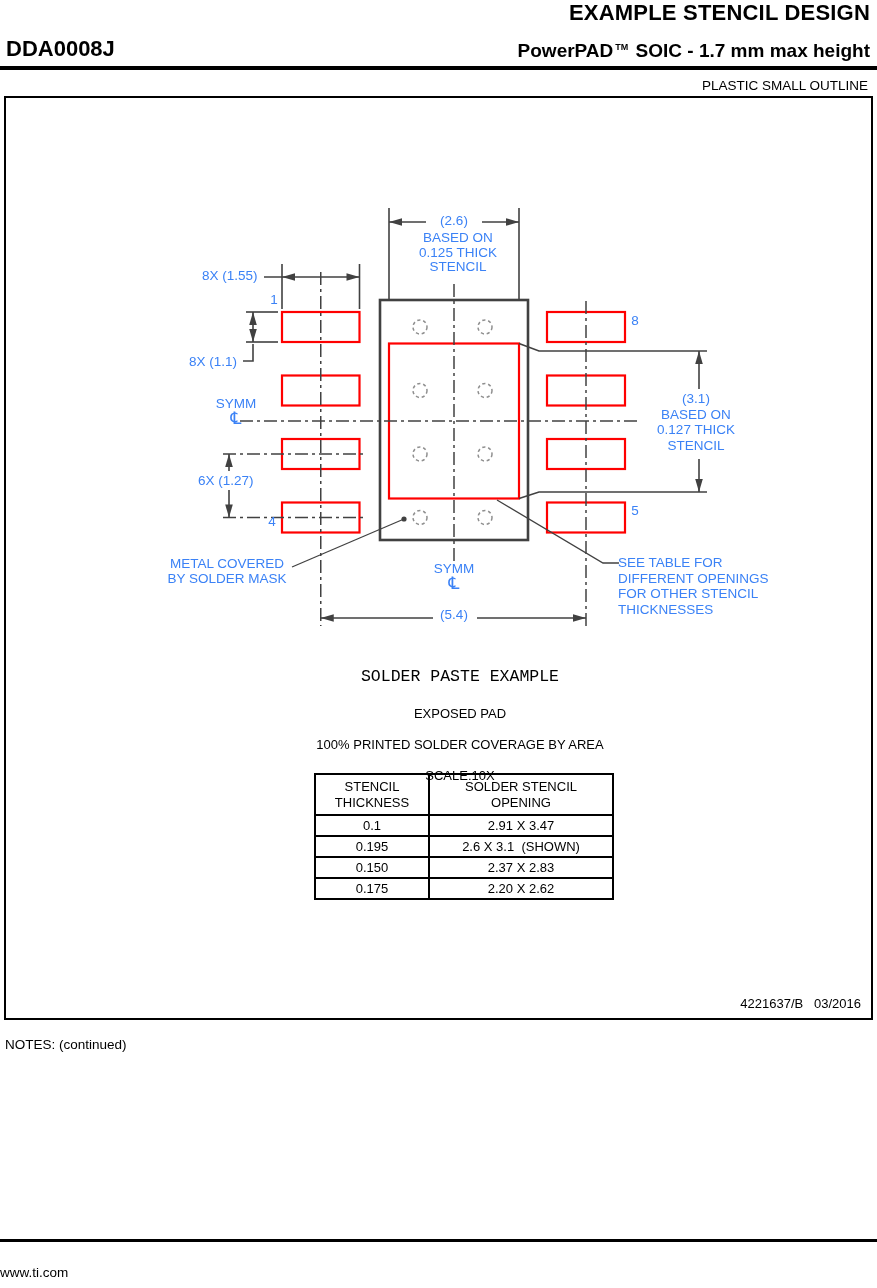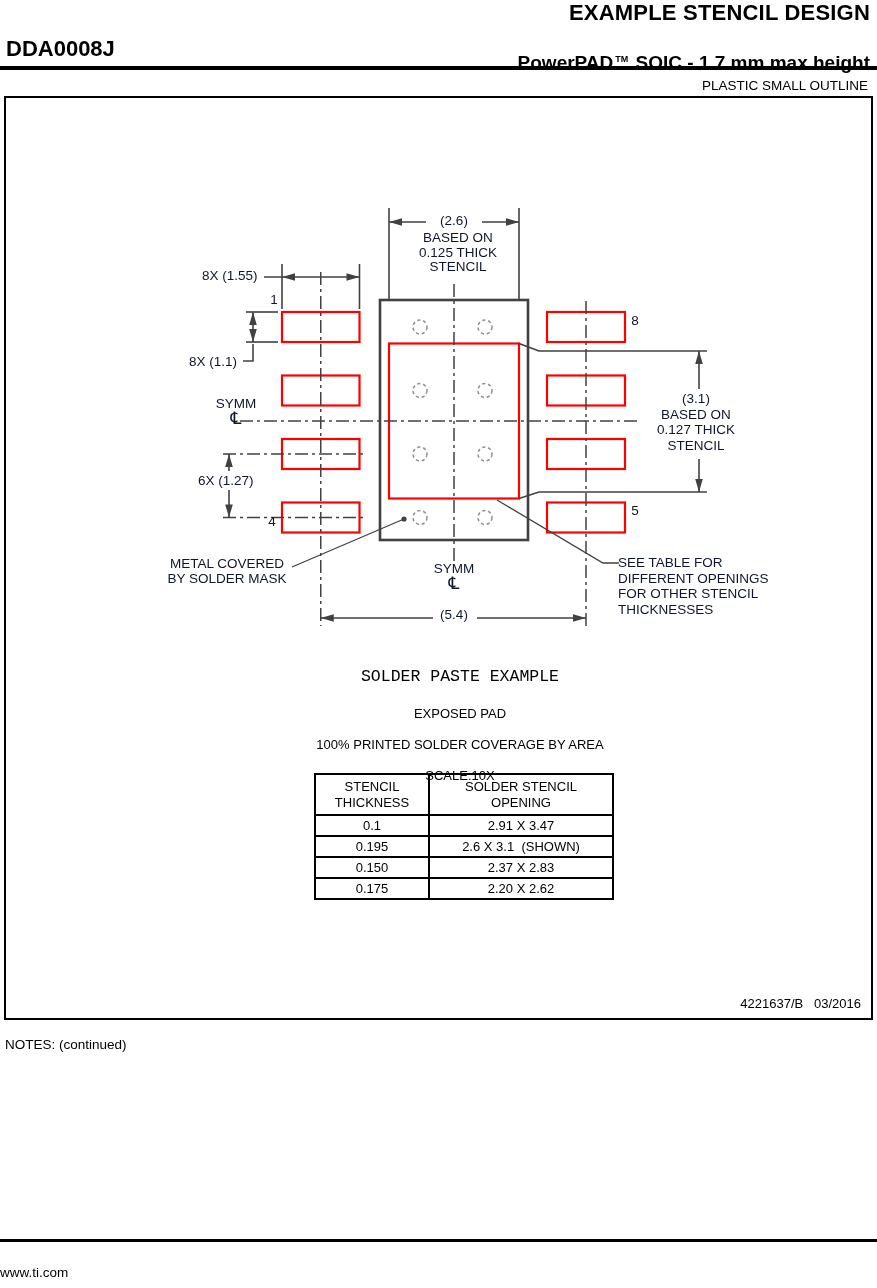--- a/index.html
+++ b/index.html
@@ -1,38 +1,38 @@
 <!DOCTYPE html>
 <html style="--accent-red: #ff0000; --line-dark: #414141; --via-gray: #8f8f8f;"><head>
 <meta charset="utf-8">
 <style>
   html,body{margin:0;padding:0;background:#fff;}
   .page{position:relative;width:877px;height:1288px;background:#fff;overflow:hidden;
         font-family:"Liberation Sans","DejaVu Sans",sans-serif;color:#000;}
   
   .doc-title{position:absolute;top:0px;right:7px;font-size:22px;font-weight:bold;letter-spacing:.2px;}
   .part-number{position:absolute;top:36px;left:6px;font-size:22px;font-weight:bold;}
-  .pkg-line{position:absolute;top:52px;right:7px;font-size:19px;font-weight:bold;}
+  .pkg-line{position:absolute;top:40px;right:7px;font-size:19px;font-weight:bold;}
   .pkg-line sup{font-size:9px;font-weight:bold;vertical-align:super;padding:0 2px;}
   .header-rule{position:absolute;top:66px;left:0;width:877px;height:4px;background:#000;}
   .outline-type{position:absolute;top:78px;right:9px;font-size:13.5px;}
   
   .drawing-box{position:absolute;left:4px;top:96px;width:869px;height:924px;
                border:2px solid #000;box-sizing:border-box;}
   .drawing-box svg{position:absolute;left:0;top:0;}
   .dk{stroke:var(--line-dark,#414141);}
   .thin{stroke-width:1.6;fill:none;}
   .body{stroke-width:2.6;fill:#fff;}
   .cl{stroke-width:1.5;fill:none;stroke-dasharray:13 4 3 4;}
   .red-shape{stroke:var(--accent-red,#ff0000);fill:none;stroke-width:2.2;}
   .via{stroke:var(--via-gray,#8f8f8f);fill:none;stroke-width:1.5;stroke-dasharray:3.2 2.8;}
   .arr{fill:var(--line-dark,#414141);stroke:none;}
   .ldr{stroke-width:1.3;fill:none;}
   .dot{fill:var(--line-dark,#414141);stroke:none;}
-  .lbl{position:absolute;font-size:13.5px;line-height:1.1;color:#0f172a;white-space:pre-line;}
+  .lbl{position:absolute;font-size:13.5px;line-height:1.1;color:#3b82f6;white-space:pre-line;}
   .ctr{transform:translateX(-50%);text-align:center;}
   .clsym{font-size:17px;line-height:1;}
   
   .caption{position:absolute;left:454px;top:551px;transform:translateX(-50%);text-align:center;white-space:pre-line;}
   .caption .c-title{font-size:16.5px;margin-bottom:4px;font-family:Liberation Mono, monospace;}
   .caption .c-sub{font-size:13px;line-height:12.8px;}
   
   .stencil-table{position:absolute;left:308px;top:675px;border-collapse:collapse;}
   .stencil-table th,.stencil-table td{border:2px solid #000;font-weight:normal;
       text-align:center;font-size:13px;white-space:pre;padding:0 6px;}

